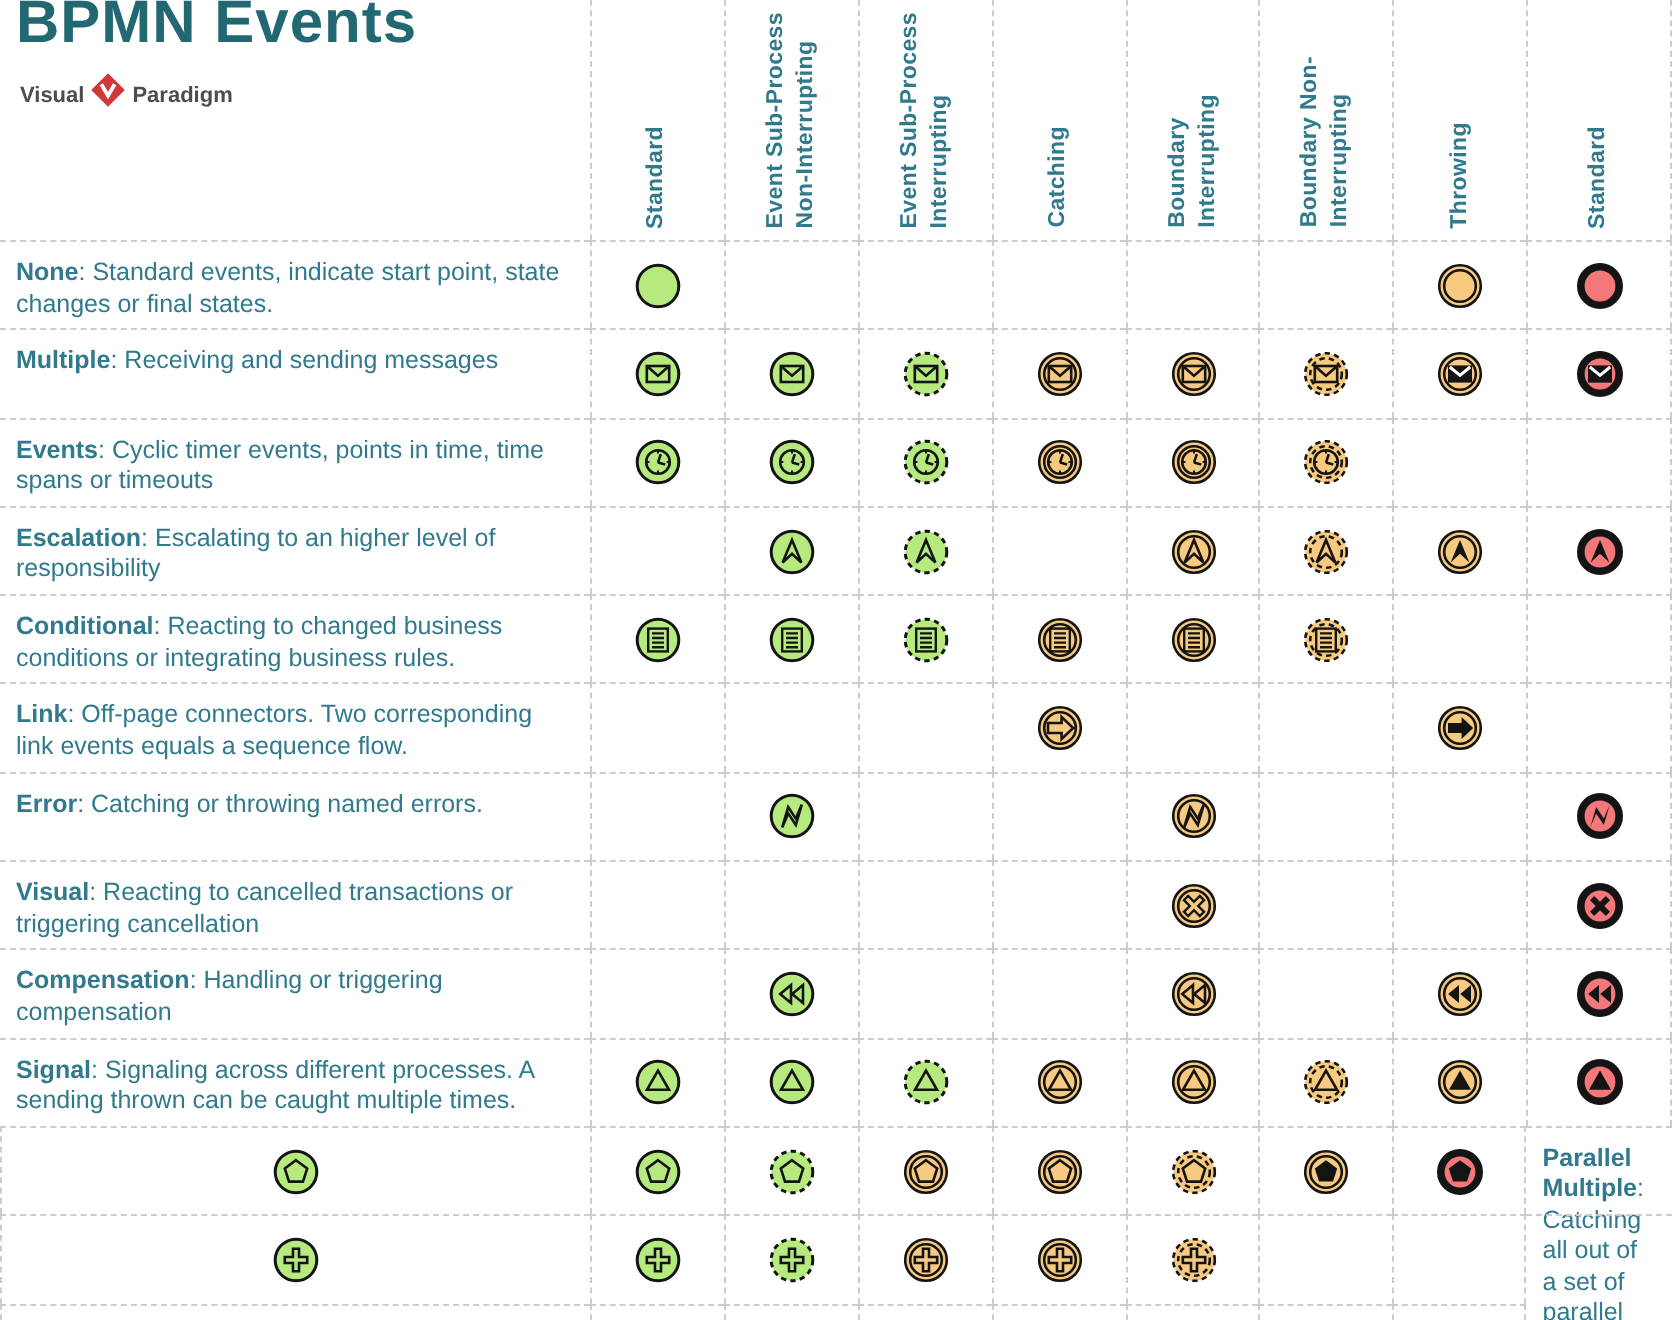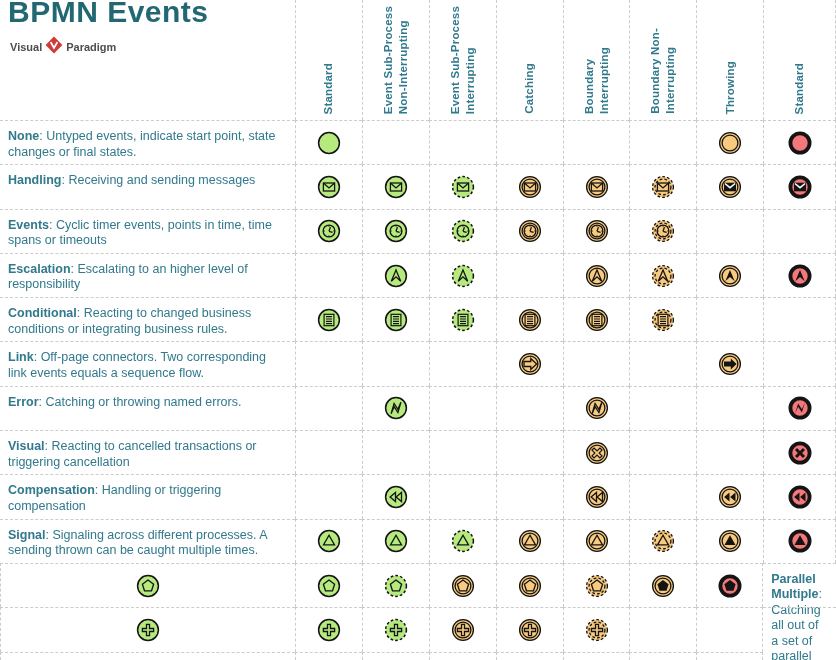--- a/index.html
+++ b/index.html
@@ -79,52 +79,52 @@
   </div>
 
   <div class="hcell">
     <div class="vlabel">Throwing</div>
   </div>
 
   <div class="hcell last">
     <div class="vlabel">Standard</div>
   </div>
 
-  <div class="desc-cell"><b>None</b><span>: Untyped events, indicate start point, state changes or final states.</span></div>
-
-  <div class="cell">
-      <svg width="26" height="26" viewBox="-13 -13 26 26">
-        <circle r="10.4" fill="#b6e97e" stroke="#141414" stroke-width="1.5"></circle>
-      </svg>
-    </div>
-
-  <div class="cell"></div>
-
-  <div class="cell"></div>
-
-  <div class="cell"></div>
-
-  <div class="cell"></div>
-
-  <div class="cell"></div>
-
-  <div class="cell">
-      <svg width="26" height="26" viewBox="-13 -13 26 26">
-        <circle r="10.4" fill="#f7ca7f" stroke="#141414" stroke-width="1.3"></circle>
-        <circle r="7.9" fill="none" stroke="#141414" stroke-width="1.3"></circle>
-      </svg>
-    </div>
-
-  <div class="cell last">
-      <svg width="26" height="26" viewBox="-13 -13 26 26">
-        <circle r="9.6" fill="#f4787a" stroke="#141414" stroke-width="3.8"></circle>
-      </svg>
-    </div>
-
-  <div class="desc-cell"><b>Handling</b><span>: Receiving and sending messages</span></div>
+  <div class="desc-cell"><b>None</b><span>: Standard events, indicate start point, state changes or final states.</span></div>
+
+  <div class="cell">
+      <svg width="26" height="26" viewBox="-13 -13 26 26">
+        <circle r="10.4" fill="#b6e97e" stroke="#141414" stroke-width="1.5"></circle>
+      </svg>
+    </div>
+
+  <div class="cell"></div>
+
+  <div class="cell"></div>
+
+  <div class="cell"></div>
+
+  <div class="cell"></div>
+
+  <div class="cell"></div>
+
+  <div class="cell">
+      <svg width="26" height="26" viewBox="-13 -13 26 26">
+        <circle r="10.4" fill="#f7ca7f" stroke="#141414" stroke-width="1.3"></circle>
+        <circle r="7.9" fill="none" stroke="#141414" stroke-width="1.3"></circle>
+      </svg>
+    </div>
+
+  <div class="cell last">
+      <svg width="26" height="26" viewBox="-13 -13 26 26">
+        <circle r="9.6" fill="#f4787a" stroke="#141414" stroke-width="3.8"></circle>
+      </svg>
+    </div>
+
+  <div class="desc-cell"><b>Multiple</b><span>: Receiving and sending messages</span></div>
 
   <div class="cell">
       <svg width="26" height="26" viewBox="-13 -13 26 26">
         <circle r="10.4" fill="#b6e97e" stroke="#141414" stroke-width="1.5"></circle>
         <rect x="-5.6" y="-4" width="11.2" height="8" fill="none" stroke="#141414" stroke-width="1.3"></rect>
         <polyline points="-5.6,-4 0,0.9 5.6,-4" fill="none" stroke="#141414" stroke-width="1.3"></polyline>
       </svg>
     </div>
 
   <div class="cell">

